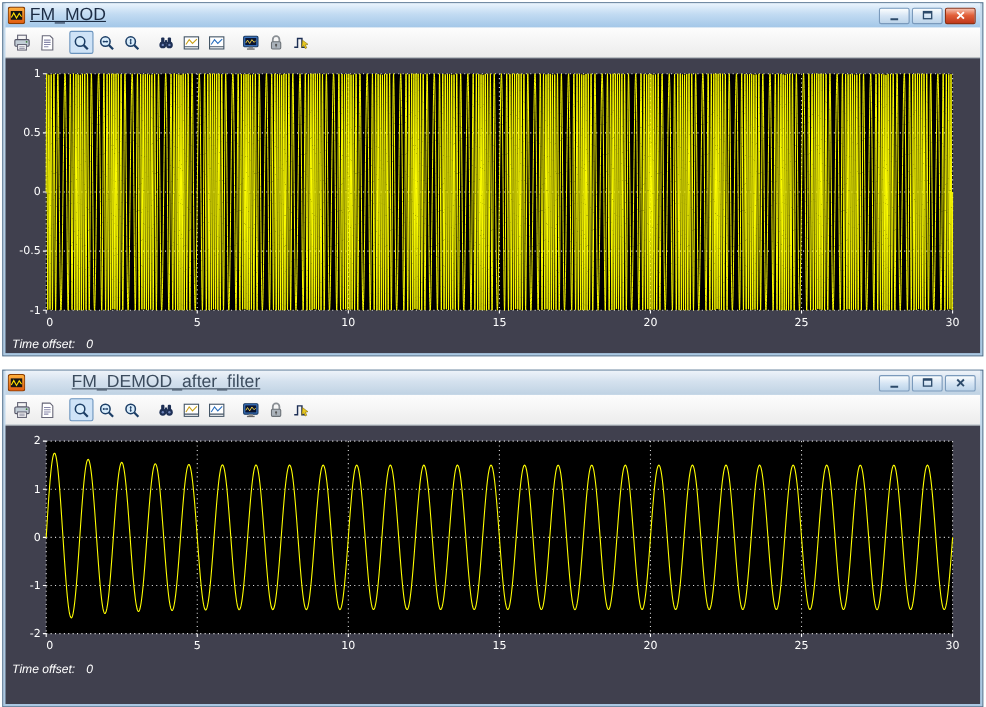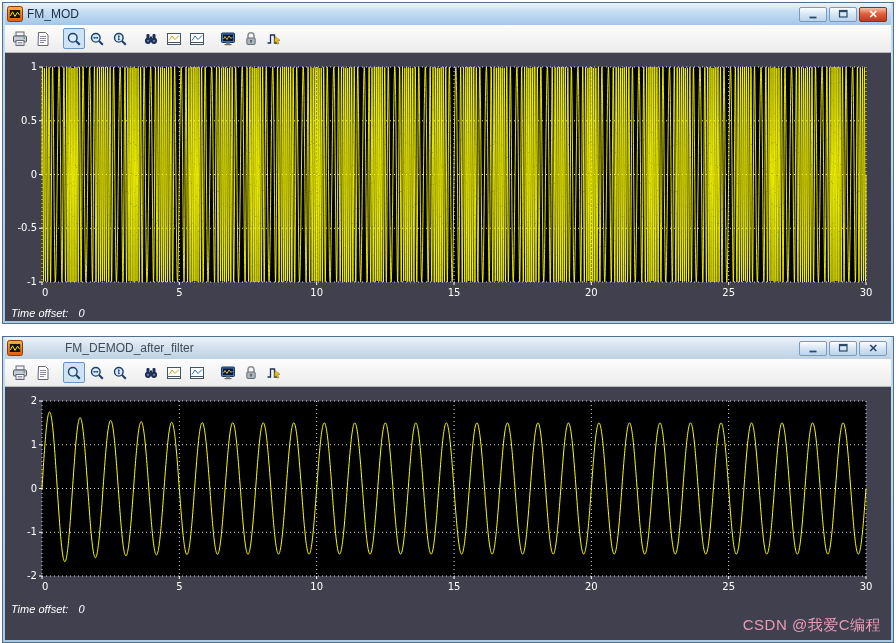--- a/index.html
+++ b/index.html
@@ -23,22 +23,22 @@
     height:22px;flex:0 0 22px;
     display:flex;align-items:center;gap:4px;padding:0 2px;
     background:linear-gradient(#eaf4fd,#c2dbf2 45%,#a3c7e8);
   }
   .window.inactive .titlebar{
     background:linear-gradient(#eef3f9,#d4e1ee 45%,#bfd2e3);
     gap:42px;
   }
   .title-icon{width:16px;height:16px;flex:0 0 16px;}
   .title-text{
-    flex:1;font-size:12px;color:#1c2c44;
-    white-space:nowrap;overflow:hidden;
+    flex:1;font-size:16px;color:#1c2c44;
+    white-space:nowrap;overflow:hidden;text-decoration:underline;
   }
   .window.inactive .title-text{color:#3c4c5e;}
   .controls{display:flex;gap:2px;align-items:center;padding-right:2px;}
   .cbtn{
     width:28px;height:15px;border:1px solid #7a9abc;border-radius:2px;
     background:linear-gradient(#fbfdfe,#d6e5f4 50%,#bcd4ea);
     display:flex;align-items:center;justify-content:center;padding:0;cursor:default;
   }
   .cbtn svg{width:14px;height:14px;display:block;}
   .cbtn.close-active{
@@ -439,15 +439,14 @@
         <line x1="33" y1="56.75" x2="36" y2="56.75" stroke="#ffffff"></line>
         <text x="31" y="59.75" fill="#ffffff" font-size="10" text-anchor="end" font-family="DejaVu Sans, sans-serif">1</text>
         <line x1="36" y1="13" x2="860" y2="13" stroke="#ffffff" stroke-dasharray="1 3" stroke-width="1" opacity="0.85"></line>
         <line x1="33" y1="13" x2="36" y2="13" stroke="#ffffff"></line>
         <text x="31" y="16" fill="#ffffff" font-size="10" text-anchor="end" font-family="DejaVu Sans, sans-serif">2</text>
         <polyline points="36.00,100.50 36.27,96.05 36.55,91.63 36.82,87.25 37.10,82.92 37.37,78.65 37.65,74.46 37.92,70.37 38.20,66.38 38.47,62.50 38.75,58.76 39.02,55.15 39.30,51.70 39.57,48.41 39.85,45.30 40.12,42.37 40.39,39.62 40.67,37.08 40.94,34.75 41.22,32.63 41.49,30.73 41.77,29.05 42.04,27.61 42.32,26.40 42.59,25.44 42.87,24.71 43.14,24.23 43.42,23.99 43.69,23.99 43.97,24.24 44.24,24.73 44.51,25.46 44.79,26.43 45.06,27.64 45.34,29.07 45.61,30.73 45.89,32.61 46.16,34.71 46.44,37.00 46.71,39.50 46.99,42.19 47.26,45.06 47.54,48.10 47.81,51.30 48.09,54.65 48.36,58.15 48.63,61.77 48.91,65.51 49.18,69.36 49.46,73.30 49.73,77.31 50.01,81.40 50.28,85.54 50.56,89.72 50.83,93.93 51.11,98.15 51.38,102.38 51.66,106.59 51.93,110.77 52.21,114.92 52.48,119.01 52.75,123.04 53.03,126.98 53.30,130.84 53.58,134.60 53.85,138.24 54.13,141.75 54.40,145.13 54.68,148.36 54.95,151.43 55.23,154.34 55.50,157.07 55.78,159.61 56.05,161.97 56.33,164.12 56.60,166.07 56.87,167.80 57.15,169.32 57.42,170.61 57.70,171.68 57.97,172.53 58.25,173.14 58.52,173.51 58.80,173.66 59.07,173.57 59.35,173.25 59.62,172.69 59.90,171.91 60.17,170.90 60.45,169.67 60.72,168.21 60.99,166.55 61.27,164.67 61.54,162.59 61.82,160.32 62.09,157.86 62.37,155.22 62.64,152.41 62.92,149.43 63.19,146.30 63.47,143.03 63.74,139.63 64.02,136.11 64.29,132.48 64.57,128.75 64.84,124.94 65.11,121.05 65.39,117.10 65.66,113.10 65.94,109.07 66.21,105.02 66.49,100.95 66.76,96.89 67.04,92.84 67.31,88.83 67.59,84.85 67.86,80.93 68.14,77.08 68.41,73.31 68.69,69.62 68.96,66.04 69.23,62.58 69.51,59.24 69.78,56.03 70.06,52.97 70.33,50.06 70.61,47.32 70.88,44.75 71.16,42.36 71.43,40.16 71.71,38.16 71.98,36.35 72.26,34.76 72.53,33.37 72.81,32.20 73.08,31.25 73.35,30.52 73.63,30.01 73.90,29.73 74.18,29.68 74.45,29.85 74.73,30.25 75.00,30.87 75.28,31.72 75.55,32.78 75.83,34.06 76.10,35.55 76.38,37.24 76.65,39.14 76.93,41.23 77.20,43.50 77.47,45.96 77.75,48.59 78.02,51.38 78.30,54.32 78.57,57.42 78.85,60.64 79.12,63.99 79.40,67.46 79.67,71.02 79.95,74.68 80.22,78.42 80.50,82.22 80.77,86.08 81.05,89.98 81.32,93.91 81.59,97.86 81.87,101.82 82.14,105.77 82.42,109.69 82.69,113.59 82.97,117.44 83.24,121.23 83.52,124.96 83.79,128.60 84.07,132.15 84.34,135.59 84.62,138.93 84.89,142.13 85.17,145.20 85.44,148.13 85.71,150.90 85.99,153.51 86.26,155.95 86.54,158.20 86.81,160.28 87.09,162.16 87.36,163.84 87.64,165.32 87.91,166.59 88.19,167.65 88.46,168.49 88.74,169.11 89.01,169.52 89.29,169.70 89.56,169.67 89.83,169.41 90.11,168.93 90.38,168.24 90.66,167.33 90.93,166.20 91.21,164.87 91.48,163.33 91.76,161.60 92.03,159.66 92.31,157.54 92.58,155.24 92.86,152.77 93.13,150.13 93.41,147.34 93.68,144.39 93.95,141.31 94.23,138.10 94.50,134.77 94.78,131.34 95.05,127.81 95.33,124.19 95.60,120.50 95.88,116.75 96.15,112.94 96.43,109.10 96.70,105.24 96.98,101.36 97.25,97.48 97.53,93.62 97.80,89.78 98.07,85.97 98.35,82.21 98.62,78.52 98.90,74.89 99.17,71.35 99.45,67.91 99.72,64.57 100.00,61.34 100.27,58.25 100.55,55.29 100.82,52.48 101.10,49.82 101.37,47.32 101.65,45.00 101.92,42.85 102.19,40.89 102.47,39.12 102.74,37.55 103.02,36.18 103.29,35.02 103.57,34.07 103.84,33.32 104.12,32.80 104.39,32.49 104.67,32.40 104.94,32.52 105.22,32.86 105.49,33.42 105.77,34.19 106.04,35.18 106.31,36.37 106.59,37.77 106.86,39.36 107.14,41.15 107.41,43.13 107.69,45.29 107.96,47.63 108.24,50.14 108.51,52.80 108.79,55.62 109.06,58.58 109.34,61.67 109.61,64.88 109.89,68.21 110.16,71.63 110.43,75.15 110.71,78.75 110.98,82.42 111.26,86.14 111.53,89.91 111.81,93.70 112.08,97.52 112.36,101.35 112.63,105.17 112.91,108.98 113.18,112.76 113.46,116.49 113.73,120.18 114.01,123.80 114.28,127.34 114.55,130.80 114.83,134.16 115.10,137.41 115.38,140.54 115.65,143.54 115.93,146.40 116.20,149.12 116.48,151.68 116.75,154.07 117.03,156.30 117.30,158.34 117.58,160.20 117.85,161.86 118.13,163.33 118.40,164.60 118.67,165.67 118.95,166.52 119.22,167.16 119.50,167.59 119.77,167.81 120.05,167.81 120.32,167.60 120.60,167.17 120.87,166.53 121.15,165.67 121.42,164.61 121.70,163.35 121.97,161.88 122.25,160.22 122.52,158.37 122.79,156.33 123.07,154.12 123.34,151.74 123.62,149.19 123.89,146.49 124.17,143.64 124.44,140.65 124.72,137.54 124.99,134.31 125.27,130.98 125.54,127.54 125.82,124.02 126.09,120.43 126.37,116.78 126.64,113.07 126.91,109.32 127.19,105.55 127.46,101.76 127.74,97.97 128.01,94.19 128.29,90.43 128.56,86.70 128.84,83.02 129.11,79.40 129.39,75.84 129.66,72.36 129.94,68.98 130.21,65.69 130.49,62.52 130.76,59.47 131.03,56.55 131.31,53.78 131.58,51.15 131.86,48.68 132.13,46.38 132.41,44.25 132.68,42.30 132.96,40.54 133.23,38.97 133.51,37.60 133.78,36.42 134.06,35.46 134.33,34.70 134.61,34.15 134.88,33.82 135.15,33.69 135.43,33.78 135.70,34.09 135.98,34.60 136.25,35.33 136.53,36.27 136.80,37.41 137.08,38.75 137.35,40.29 137.63,42.02 137.90,43.93 138.18,46.03 138.45,48.30 138.73,50.74 139.00,53.33 139.27,56.08 139.55,58.97 139.82,61.99 140.10,65.13 140.37,68.38 140.65,71.74 140.92,75.19 141.20,78.71 141.47,82.31 141.75,85.96 142.02,89.66 142.30,93.40 142.57,97.15 142.85,100.92 143.12,104.68 143.39,108.43 143.67,112.15 143.94,115.84 144.22,119.47 144.49,123.05 144.77,126.55 145.04,129.97 145.32,133.29 145.59,136.51 145.87,139.61 146.14,142.59 146.42,145.43 146.69,148.12 146.97,150.67 147.24,153.05 147.51,155.27 147.79,157.31 148.06,159.16 148.34,160.83 148.61,162.31 148.89,163.59 149.16,164.67 149.44,165.54 149.71,166.20 149.99,166.66 150.26,166.90 150.54,166.93 150.81,166.75 151.09,166.35 151.36,165.75 151.63,164.93 151.91,163.91 152.18,162.69 152.46,161.27 152.73,159.66 153.01,157.86 153.28,155.87 153.56,153.71 153.83,151.38 154.11,148.88 154.38,146.23 154.66,143.44 154.93,140.51 155.21,137.45 155.48,134.27 155.75,130.99 156.03,127.61 156.30,124.14 156.58,120.60 156.85,116.99 157.13,113.34 157.40,109.64 157.68,105.91 157.95,102.17 158.23,98.42 158.50,94.68 158.78,90.95 159.05,87.26 159.33,83.61 159.60,80.02 159.87,76.49 160.15,73.04 160.42,69.68 160.70,66.41 160.97,63.26 161.25,60.22 161.52,57.32 161.80,54.55 162.07,51.93 162.35,49.46 162.62,47.16 162.90,45.03 163.17,43.08 163.45,41.31 163.72,39.73 163.99,38.34 164.27,37.16 164.54,36.17 164.82,35.40 165.09,34.83 165.37,34.46 165.64,34.32 165.92,34.38 166.19,34.65 166.47,35.14 166.74,35.83 167.02,36.73 167.29,37.83 167.57,39.14 167.84,40.64 168.11,42.33 168.39,44.20 168.66,46.26 168.94,48.49 169.21,50.89 169.49,53.44 169.76,56.14 170.04,58.99 170.31,61.97 170.59,65.07 170.86,68.28 171.14,71.60 171.41,75.01 171.69,78.50 171.96,82.06 172.23,85.67 172.51,89.34 172.78,93.04 173.06,96.76 173.33,100.50 173.61,104.24 173.88,107.96 174.16,111.66 174.43,115.32 174.71,118.94 174.98,122.49 175.26,125.98 175.53,129.38 175.81,132.69 176.08,135.90 176.35,138.99 176.63,141.96 176.90,144.80 177.18,147.50 177.45,150.04 177.73,152.43 178.00,154.65 178.28,156.70 178.55,158.57 178.83,160.25 179.10,161.74 179.38,163.04 179.65,164.13 179.93,165.02 180.20,165.71 180.47,166.19 180.75,166.45 181.02,166.51 181.30,166.35 181.57,165.99 181.85,165.41 182.12,164.63 182.40,163.64 182.67,162.45 182.95,161.07 183.22,159.49 183.50,157.72 183.77,155.77 184.05,153.64 184.32,151.34 184.59,148.88 184.87,146.27 185.14,143.51 185.42,140.61 185.69,137.58 185.97,134.44 186.24,131.18 186.52,127.83 186.79,124.40 187.07,120.88 187.34,117.30 187.62,113.67 187.89,110.00 188.17,106.29 188.44,102.57 188.71,98.84 188.99,95.12 189.26,91.41 189.54,87.74 189.81,84.10 190.09,80.52 190.36,77.00 190.64,73.56 190.91,70.20 191.19,66.94 191.46,63.79 191.74,60.75 192.01,57.84 192.29,55.07 192.56,52.45 192.83,49.98 193.11,47.66 193.38,45.52 193.66,43.56 193.93,41.77 194.21,40.18 194.48,38.78 194.76,37.57 195.03,36.57 195.31,35.77 195.58,35.17 195.86,34.79 196.13,34.62 196.41,34.65 196.68,34.90 196.95,35.36 197.23,36.02 197.50,36.90 197.78,37.97 198.05,39.24 198.33,40.71 198.60,42.38 198.88,44.22 199.15,46.25 199.43,48.45 199.70,50.82 199.98,53.34 200.25,56.02 200.53,58.83 200.80,61.79 201.07,64.86 201.35,68.05 201.62,71.34 201.90,74.72 202.17,78.19 202.45,81.73 202.72,85.33 203.00,88.97 203.27,92.66 203.55,96.37 203.82,100.09 204.10,103.81 204.37,107.52 204.65,111.21 204.92,114.86 205.19,118.47 205.47,122.02 205.74,125.50 206.02,128.91 206.29,132.22 206.57,135.43 206.84,138.52 207.12,141.50 207.39,144.34 207.67,147.05 207.94,149.60 208.22,152.00 208.49,154.24 208.77,156.30 209.04,158.18 209.31,159.88 209.59,161.39 209.86,162.70 210.14,163.82 210.41,164.73 210.69,165.44 210.96,165.94 211.24,166.23 211.51,166.31 211.79,166.18 212.06,165.84 212.34,165.29 212.61,164.54 212.89,163.57 213.16,162.41 213.43,161.05 213.71,159.50 213.98,157.76 214.26,155.83 214.53,153.73 214.81,151.46 215.08,149.02 215.36,146.43 215.63,143.70 215.91,140.82 216.18,137.82 216.46,134.70 216.73,131.47 217.01,128.14 217.28,124.72 217.55,121.22 217.83,117.66 218.10,114.04 218.38,110.38 218.65,106.69 218.93,102.98 219.20,99.26 219.48,95.55 219.75,91.85 220.03,88.17 220.30,84.54 220.58,80.96 220.85,77.44 221.13,74.00 221.40,70.64 221.67,67.38 221.95,64.22 222.22,61.18 222.50,58.26 222.77,55.48 223.05,52.84 223.32,50.36 223.60,48.03 223.87,45.88 224.15,43.90 224.42,42.10 224.70,40.48 224.97,39.06 225.25,37.83 225.52,36.81 225.79,35.99 226.07,35.37 226.34,34.96 226.62,34.77 226.89,34.78 227.17,35.00 227.44,35.43 227.72,36.07 227.99,36.92 228.27,37.97 228.54,39.22 228.82,40.66 229.09,42.30 229.37,44.12 229.64,46.12 229.91,48.30 230.19,50.64 230.46,53.15 230.74,55.80 231.01,58.60 231.29,61.53 231.56,64.58 231.84,67.75 232.11,71.02 232.39,74.39 232.66,77.84 232.94,81.37 233.21,84.95 233.49,88.59 233.76,92.26 234.03,95.96 234.31,99.67 234.58,103.39 234.86,107.10 235.13,110.78 235.41,114.43 235.68,118.04 235.96,121.59 236.23,125.08 236.51,128.48 236.78,131.80 237.06,135.02 237.33,138.12 237.61,141.11 237.88,143.96 238.15,146.68 238.43,149.25 238.70,151.66 238.98,153.91 239.25,155.99 239.53,157.89 239.80,159.61 240.08,161.14 240.35,162.47 240.63,163.61 240.90,164.54 241.18,165.27 241.45,165.79 241.73,166.11 242.00,166.21 242.27,166.11 242.55,165.79 242.82,165.27 243.10,164.54 243.37,163.60 243.65,162.46 243.92,161.13 244.20,159.60 244.47,157.88 244.75,155.98 245.02,153.90 245.30,151.65 245.57,149.24 245.85,146.67 246.12,143.95 246.39,141.10 246.67,138.11 246.94,135.01 247.22,131.79 247.49,128.47 247.77,125.07 248.04,121.59 248.32,118.04 248.59,114.43 248.87,110.78 249.14,107.09 249.42,103.39 249.69,99.67 249.97,95.96 250.24,92.27 250.51,88.60 250.79,84.96 251.06,81.38 251.34,77.86 251.61,74.41 251.89,71.04 252.16,67.77 252.44,64.61 252.71,61.55 252.99,58.63 253.26,55.83 253.54,53.18 253.81,50.68 254.09,48.34 254.36,46.17 254.63,44.17 254.91,42.35 255.18,40.72 255.46,39.27 255.73,38.03 256.01,36.98 256.28,36.14 256.56,35.50 256.83,35.07 257.11,34.85 257.38,34.83 257.66,35.03 257.93,35.44 258.21,36.06 258.48,36.88 258.75,37.90 259.03,39.13 259.30,40.55 259.58,42.16 259.85,43.96 260.13,45.94 260.40,48.10 260.68,50.42 260.95,52.90 261.23,55.54 261.50,58.32 261.78,61.23 262.05,64.27 262.33,67.42 262.60,70.68 262.87,74.04 263.15,77.48 263.42,80.99 263.70,84.57 263.97,88.19 264.25,91.86 264.52,95.55 264.80,99.26 265.07,102.98 265.35,106.68 265.62,110.37 265.90,114.02 266.17,117.63 266.45,121.19 266.72,124.68 266.99,128.09 267.27,131.41 267.54,134.64 267.82,137.75 268.09,140.75 268.37,143.62 268.64,146.35 268.92,148.93 269.19,151.36 269.47,153.63 269.74,155.72 270.02,157.64 270.29,159.38 270.57,160.93 270.84,162.29 271.11,163.44 271.39,164.40 271.66,165.15 271.94,165.70 272.21,166.04 272.49,166.17 272.76,166.08 273.04,165.79 273.31,165.29 273.59,164.58 273.86,163.67 274.14,162.56 274.41,161.25 274.69,159.74 274.96,158.04 275.23,156.16 275.51,154.10 275.78,151.87 276.06,149.48 276.33,146.93 276.61,144.23 276.88,141.39 277.16,138.42 277.43,135.33 277.71,132.13 277.98,128.83 278.26,125.44 278.53,121.96 278.81,118.42 279.08,114.82 279.35,111.18 279.63,107.50 279.90,103.80 280.18,100.09 280.45,96.38 280.73,92.68 281.00,89.01 281.28,85.37 281.55,81.79 281.83,78.26 282.10,74.80 282.38,71.43 282.65,68.15 282.93,64.97 283.20,61.91 283.47,58.97 283.75,56.16 284.02,53.49 284.30,50.98 284.57,48.62 284.85,46.43 285.12,44.41 285.40,42.57 285.67,40.92 285.95,39.46 286.22,38.19 286.50,37.12 286.77,36.25 287.05,35.59 287.32,35.14 287.59,34.89 287.87,34.86 288.14,35.03 288.42,35.42 288.69,36.01 288.97,36.81 289.24,37.81 289.52,39.01 289.79,40.41 290.07,42.00 290.34,43.78 290.62,45.74 290.89,47.88 291.17,50.18 291.44,52.64 291.71,55.26 291.99,58.02 292.26,60.92 292.54,63.94 292.81,67.08 293.09,70.33 293.36,73.67 293.64,77.10 293.91,80.61 294.19,84.17 294.46,87.79 294.74,91.45 295.01,95.14 295.29,98.85 295.56,102.56 295.83,106.27 296.11,109.95 296.38,113.61 296.66,117.23 296.93,120.79 297.21,124.28 297.48,127.70 297.76,131.04 298.03,134.27 298.31,137.40 298.58,140.41 298.86,143.29 299.13,146.04 299.41,148.64 299.68,151.08 299.95,153.37 300.23,155.48 300.50,157.42 300.78,159.18 301.05,160.75 301.33,162.12 301.60,163.30 301.88,164.28 302.15,165.06 302.43,165.63 302.70,165.99 302.98,166.14 303.25,166.08 303.53,165.81 303.80,165.34 304.07,164.65 304.35,163.76 304.62,162.67 304.90,161.38 305.17,159.90 305.45,158.22 305.72,156.36 306.00,154.32 306.27,152.11 306.55,149.74 306.82,147.21 307.10,144.53 307.37,141.70 307.65,138.75 307.92,135.67 308.19,132.48 308.47,129.19 308.74,125.81 309.02,122.35 309.29,118.81 309.57,115.22 309.84,111.58 310.12,107.91 310.39,104.21 310.67,100.50 310.94,96.79 311.22,93.09 311.49,89.42 311.77,85.78 312.04,82.19 312.31,78.65 312.59,75.19 312.86,71.81 313.14,68.52 313.41,65.33 313.69,62.25 313.96,59.30 314.24,56.48 314.51,53.79 314.79,51.26 315.06,48.89 315.34,46.68 315.61,44.64 315.89,42.78 316.16,41.11 316.43,39.62 316.71,38.33 316.98,37.24 317.26,36.35 317.53,35.67 317.81,35.19 318.08,34.92 318.36,34.87 318.63,35.02 318.91,35.38 319.18,35.95 319.46,36.72 319.73,37.70 320.01,38.88 320.28,40.26 320.55,41.83 320.83,43.59 321.10,45.53 321.38,47.64 321.65,49.93 321.93,52.37 322.20,54.97 322.48,57.72 322.75,60.60 323.03,63.61 323.30,66.73 323.58,69.97 323.85,73.30 324.13,76.72 324.40,80.22 324.67,83.78 324.95,87.39 325.22,91.05 325.50,94.73 325.77,98.44 326.05,102.15 326.32,105.86 326.60,109.54 326.87,113.20 327.15,116.82 327.42,120.39 327.70,123.89 327.97,127.32 328.25,130.66 328.52,133.91 328.79,137.05 329.07,140.07 329.34,142.97 329.62,145.73 329.89,148.35 330.17,150.81 330.44,153.11 330.72,155.24 330.99,157.20 331.27,158.98 331.54,160.57 331.82,161.97 332.09,163.17 332.37,164.17 332.64,164.97 332.91,165.56 333.19,165.95 333.46,166.12 333.74,166.09 334.01,165.84 334.29,165.39 334.56,164.73 334.84,163.86 335.11,162.79 335.39,161.53 335.66,160.06 335.94,158.41 336.21,156.57 336.49,154.55 336.76,152.36 337.03,150.00 337.31,147.49 337.58,144.82 337.86,142.02 338.13,139.08 338.41,136.02 338.68,132.84 338.96,129.56 339.23,126.19 339.51,122.73 339.78,119.21 340.06,115.62 340.33,111.99 340.61,108.32 340.88,104.62 341.15,100.91 341.43,97.20 341.70,93.50 341.98,89.83 342.25,86.18 342.53,82.59 342.80,79.05 343.08,75.57 343.35,72.18 343.63,68.88 343.90,65.68 344.18,62.59 344.45,59.62 344.73,56.79 345.00,54.09 345.27,51.54 345.55,49.15 345.82,46.92 346.10,44.87 346.37,42.99 346.65,41.29 346.92,39.79 347.20,38.47 347.47,37.36 347.75,36.45 348.02,35.74 348.30,35.24 348.57,34.95 348.85,34.87 349.12,35.00 349.39,35.34 349.67,35.88 349.94,36.63 350.22,37.59 350.49,38.75 350.77,40.10 351.04,41.65 351.32,43.39 351.59,45.31 351.87,47.40 352.14,49.67 352.42,52.10 352.69,54.68 352.97,57.41 353.24,60.27 353.51,63.27 353.79,66.38 354.06,69.61 354.34,72.93 354.61,76.34 354.89,79.83 355.16,83.38 355.44,86.99 355.71,90.64 355.99,94.32 356.26,98.03 356.54,101.74 356.81,105.44 357.09,109.13 357.36,112.80 357.63,116.42 357.91,119.99 358.18,123.51 358.46,126.94 358.73,130.30 359.01,133.55 359.28,136.70 359.56,139.74 359.83,142.65 360.11,145.43 360.38,148.06 360.66,150.54 360.93,152.86 361.21,155.01 361.48,156.99 361.75,158.79 362.03,160.40 362.30,161.82 362.58,163.04 362.85,164.07 363.13,164.89 363.40,165.50 363.68,165.91 363.95,166.11 364.23,166.10 364.50,165.88 364.78,165.45 365.05,164.81 365.33,163.96 365.60,162.92 365.87,161.67 366.15,160.23 366.42,158.60 366.70,156.78 366.97,154.78 367.25,152.61 367.52,150.27 367.80,147.77 368.07,145.12 368.35,142.33 368.62,139.41 368.90,136.36 369.17,133.20 369.45,129.93 369.72,126.56 369.99,123.12 370.27,119.60 370.54,116.02 370.82,112.39 371.09,108.73 371.37,105.03 371.64,101.32 371.92,97.61 372.19,93.91 372.47,90.23 372.74,86.59 373.02,82.98 373.29,79.44 373.57,75.96 373.84,72.56 374.11,69.25 374.39,66.03 374.66,62.93 374.94,59.95 375.21,57.10 375.49,54.39 375.76,51.82 376.04,49.41 376.31,47.16 376.59,45.09 376.86,43.19 377.14,41.47 377.41,39.95 377.69,38.61 377.96,37.48 378.23,36.54 378.51,35.81 378.78,35.29 379.06,34.98 379.33,34.87 379.61,34.98 379.88,35.29 380.16,35.81 380.43,36.54 380.71,37.48 380.98,38.61 381.26,39.95 381.53,41.47 381.81,43.19 382.08,45.09 382.35,47.16 382.63,49.41 382.90,51.82 383.18,54.39 383.45,57.10 383.73,59.95 384.00,62.93 384.28,66.03 384.55,69.25 384.83,72.56 385.10,75.96 385.38,79.44 385.65,82.98 385.93,86.59 386.20,90.23 386.47,93.91 386.75,97.61 387.02,101.32 387.30,105.03 387.57,108.73 387.85,112.39 388.12,116.02 388.40,119.60 388.67,123.12 388.95,126.56 389.22,129.93 389.50,133.19 389.77,136.36 390.05,139.41 390.32,142.33 390.59,145.12 390.87,147.77 391.14,150.27 391.42,152.61 391.69,154.78 391.97,156.78 392.24,158.60 392.52,160.23 392.79,161.67 393.07,162.92 393.34,163.96 393.62,164.81 393.89,165.44 394.17,165.87 394.44,166.09 394.71,166.11 394.99,165.91 395.26,165.50 395.54,164.89 395.81,164.07 396.09,163.04 396.36,161.82 396.64,160.40 396.91,158.79 397.19,156.99 397.46,155.01 397.74,152.86 398.01,150.54 398.29,148.06 398.56,145.42 398.83,142.65 399.11,139.74 399.38,136.70 399.66,133.55 399.93,130.29 400.21,126.94 400.48,123.50 400.76,119.99 401.03,116.42 401.31,112.80 401.58,109.13 401.86,105.44 402.13,101.74 402.41,98.03 402.68,94.32 402.95,90.64 403.23,86.99 403.50,83.38 403.78,79.83 404.05,76.34 404.33,72.93 404.60,69.61 404.88,66.39 405.15,63.27 405.43,60.28 405.70,57.41 405.98,54.68 406.25,52.10 406.53,49.67 406.80,47.41 407.07,45.31 407.35,43.39 407.62,41.66 407.90,40.11 408.17,38.75 408.45,37.60 408.72,36.64 409.00,35.89 409.27,35.34 409.55,35.00 409.82,34.87 410.10,34.96 410.37,35.25 410.65,35.75 410.92,36.45 411.19,37.37 411.47,38.48 411.74,39.79 412.02,41.30 412.29,42.99 412.57,44.87 412.84,46.93 413.12,49.15 413.39,51.55 413.67,54.10 413.94,56.79 414.22,59.63 414.49,62.60 414.77,65.68 415.04,68.88 415.31,72.19 415.59,75.58 415.86,79.05 416.14,82.59 416.41,86.18 416.69,89.83 416.96,93.50 417.24,97.20 417.51,100.91 417.79,104.62 418.06,108.32 418.34,111.99 418.61,115.62 418.89,119.20 419.16,122.73 419.43,126.18 419.71,129.56 419.98,132.84 420.26,136.01 420.53,139.07 420.81,142.01 421.08,144.82 421.36,147.48 421.63,150.00 421.91,152.35 422.18,154.55 422.46,156.56 422.73,158.40 423.01,160.05 423.28,161.52 423.55,162.79 423.83,163.85 424.10,164.72 424.38,165.38 424.65,165.83 424.93,166.08 425.20,166.11 425.48,165.94 425.75,165.56 426.03,164.96 426.30,164.17 426.58,163.16 426.85,161.96 427.13,160.56 427.40,158.97 427.67,157.20 427.95,155.24 428.22,153.10 428.50,150.80 428.77,148.34 429.05,145.72 429.32,142.96 429.60,140.07 429.87,137.05 430.15,133.91 430.42,130.66 430.70,127.32 430.97,123.89 431.25,120.39 431.52,116.82 431.79,113.20 432.07,109.54 432.34,105.85 432.62,102.15 432.89,98.44 433.17,94.73 433.44,91.05 433.72,87.39 433.99,83.78 434.27,80.22 434.54,76.73 434.82,73.31 435.09,69.97 435.37,66.74 435.64,63.61 435.91,60.60 436.19,57.72 436.46,54.98 436.74,52.38 437.01,49.93 437.29,47.65 437.56,45.54 437.84,43.60 438.11,41.84 438.39,40.27 438.66,38.89 438.94,37.72 439.21,36.74 439.49,35.96 439.76,35.39 440.03,35.03 440.31,34.88 440.58,34.94 440.86,35.21 441.13,35.68 441.41,36.37 441.68,37.25 441.96,38.35 442.23,39.64 442.51,41.12 442.78,42.79 443.06,44.65 443.33,46.69 443.61,48.90 443.88,51.27 444.15,53.81 444.43,56.49 444.70,59.31 444.98,62.26 445.25,65.34 445.53,68.52 445.80,71.81 446.08,75.20 446.35,78.66 446.63,82.19 446.90,85.78 447.18,89.42 447.45,93.09 447.73,96.79 448.00,100.50 448.27,104.21 448.55,107.91 448.82,111.58 449.10,115.22 449.37,118.81 449.65,122.34 449.92,125.80 450.20,129.19 450.47,132.48 450.75,135.66 451.02,138.74 451.30,141.69 451.57,144.51 451.85,147.19 452.12,149.73 452.39,152.10 452.67,154.31 452.94,156.35 453.22,158.21 453.49,159.88 453.77,161.36 454.04,162.65 454.32,163.74 454.59,164.63 454.87,165.32 455.14,165.79 455.42,166.06 455.69,166.12 455.97,165.97 456.24,165.61 456.51,165.04 456.79,164.26 457.06,163.28 457.34,162.10 457.61,160.73 457.89,159.16 458.16,157.40 458.44,155.46 458.71,153.35 458.99,151.07 459.26,148.62 459.54,146.02 459.81,143.28 460.09,140.40 460.36,137.39 460.63,134.26 460.91,131.03 461.18,127.69 461.46,124.27 461.73,120.78 462.01,117.22 462.28,113.61 462.56,109.95 462.83,106.27 463.11,102.56 463.38,98.85 463.66,95.15 463.93,91.46 464.21,87.80 464.48,84.18 464.75,80.61 465.03,77.11 465.30,73.68 465.58,70.34 465.85,67.09 466.13,63.95 466.40,60.93 466.68,58.04 466.95,55.28 467.23,52.66 467.50,50.20 467.78,47.90 468.05,45.76 468.33,43.80 468.60,42.03 468.87,40.44 469.15,39.04 469.42,37.84 469.70,36.84 469.97,36.04 470.25,35.45 470.52,35.06 470.80,34.89 471.07,34.92 471.35,35.17 471.62,35.62 471.90,36.28 472.17,37.15 472.45,38.22 472.72,39.48 472.99,40.95 473.27,42.60 473.54,44.44 473.82,46.46 474.09,48.65 474.37,51.00 474.64,53.52 474.92,56.18 475.19,58.99 475.47,61.93 475.74,64.99 476.02,68.16 476.29,71.44 476.57,74.82 476.84,78.27 477.11,81.80 477.39,85.38 477.66,89.01 477.94,92.68 478.21,96.38 478.49,100.09 478.76,103.80 479.04,107.50 479.31,111.17 479.59,114.82 479.86,118.41 480.14,121.95 480.41,125.42 480.69,128.81 480.96,132.12 481.23,135.31 481.51,138.40 481.78,141.37 482.06,144.21 482.33,146.90 482.61,149.45 482.88,151.84 483.16,154.07 483.43,156.13 483.71,158.01 483.98,159.70 484.26,161.21 484.53,162.52 484.81,163.63 485.08,164.54 485.35,165.25 485.63,165.75 485.90,166.04 486.18,166.12 486.45,166.00 486.73,165.66 487.00,165.11 487.28,164.36 487.55,163.40 487.83,162.25 488.10,160.89 488.38,159.34 488.65,157.61 488.93,155.69 489.20,153.59 489.47,151.33 489.75,148.90 490.02,146.32 490.30,143.59 490.57,140.72 490.85,137.73 491.12,134.61 491.40,131.39 491.67,128.07 491.95,124.66 492.22,121.17 492.50,117.62 492.77,114.01 493.05,110.36 493.32,106.68 493.59,102.97 493.87,99.26 494.14,95.56 494.42,91.87 494.69,88.20 494.97,84.58 495.24,81.01 495.52,77.50 495.79,74.06 496.07,70.71 496.34,67.45 496.62,64.30 496.89,61.26 497.17,58.35 497.44,55.58 497.71,52.94 497.99,50.46 498.26,48.14 498.54,45.99 498.81,44.01 499.09,42.22 499.36,40.60 499.64,39.18 499.91,37.96 500.19,36.94 500.46,36.12 500.74,35.50 501.01,35.09 501.29,34.90 501.56,34.91 501.83,35.13 502.11,35.56 502.38,36.20 502.66,37.04 502.93,38.09 503.21,39.33 503.48,40.77 503.76,42.41 504.03,44.22 504.31,46.22 504.58,48.39 504.86,50.73 505.13,53.23 505.41,55.88 505.68,58.67 505.95,61.59 506.23,64.64 506.50,67.81 506.78,71.07 507.05,74.44 507.33,77.88 507.60,81.40 507.88,84.98 508.15,88.61 508.43,92.27 508.70,95.97 508.98,99.68 509.25,103.39 509.53,107.09 509.80,110.77 510.07,114.41 510.35,118.02 510.62,121.56 510.90,125.04 511.17,128.44 511.45,131.75 511.72,134.96 512.00,138.07 512.27,141.05 512.55,143.90 512.82,146.61 513.10,149.18 513.37,151.59 513.65,153.83 513.92,155.91 514.19,157.81 514.47,159.52 514.74,161.05 515.02,162.38 515.29,163.52 515.57,164.45 515.84,165.18 516.12,165.71 516.39,166.02 516.67,166.13 516.94,166.02 517.22,165.71 517.49,165.18 517.77,164.45 518.04,163.52 518.31,162.38 518.59,161.05 518.86,159.52 519.14,157.81 519.41,155.91 519.69,153.83 519.96,151.59 520.24,149.18 520.51,146.61 520.79,143.90 521.06,141.05 521.34,138.07 521.61,134.96 521.89,131.75 522.16,128.44 522.43,125.04 522.71,121.56 522.98,118.02 523.26,114.41 523.53,110.77 523.81,107.09 524.08,103.39 524.36,99.68 524.63,95.97 524.91,92.27 525.18,88.61 525.46,84.98 525.73,81.40 526.01,77.88 526.28,74.44 526.55,71.07 526.83,67.81 527.10,64.64 527.38,61.59 527.65,58.67 527.93,55.88 528.20,53.23 528.48,50.73 528.75,48.39 529.03,46.22 529.30,44.22 529.58,42.41 529.85,40.77 530.13,39.33 530.40,38.09 530.67,37.04 530.95,36.20 531.22,35.56 531.50,35.13 531.77,34.91 532.05,34.90 532.32,35.09 532.60,35.50 532.87,36.12 533.15,36.94 533.42,37.96 533.70,39.18 533.97,40.60 534.25,42.22 534.52,44.01 534.79,45.99 535.07,48.14 535.34,50.46 535.62,52.94 535.89,55.58 536.17,58.35 536.44,61.26 536.72,64.30 536.99,67.45 537.27,70.71 537.54,74.06 537.82,77.50 538.09,81.01 538.37,84.58 538.64,88.20 538.91,91.87 539.19,95.56 539.46,99.26 539.74,102.97 540.01,106.68 540.29,110.36 540.56,114.01 540.84,117.62 541.11,121.17 541.39,124.66 541.66,128.07 541.94,131.39 542.21,134.61 542.49,137.73 542.76,140.72 543.03,143.59 543.31,146.32 543.58,148.90 543.86,151.33 544.13,153.59 544.41,155.69 544.68,157.61 544.96,159.34 545.23,160.89 545.51,162.25 545.78,163.40 546.06,164.36 546.33,165.11 546.61,165.66 546.88,166.00 547.15,166.12 547.43,166.04 547.70,165.75 547.98,165.25 548.25,164.54 548.53,163.63 548.80,162.52 549.08,161.21 549.35,159.70 549.63,158.01 549.90,156.13 550.18,154.07 550.45,151.84 550.73,149.45 551.00,146.90 551.27,144.21 551.55,141.37 551.82,138.40 552.10,135.31 552.37,132.12 552.65,128.81 552.92,125.42 553.20,121.95 553.47,118.41 553.75,114.82 554.02,111.17 554.30,107.50 554.57,103.80 554.85,100.09 555.12,96.38 555.39,92.68 555.67,89.01 555.94,85.38 556.22,81.80 556.49,78.27 556.77,74.82 557.04,71.44 557.32,68.16 557.59,64.99 557.87,61.93 558.14,58.99 558.42,56.18 558.69,53.52 558.97,51.00 559.24,48.65 559.51,46.46 559.79,44.44 560.06,42.60 560.34,40.95 560.61,39.48 560.89,38.22 561.16,37.15 561.44,36.28 561.71,35.62 561.99,35.17 562.26,34.92 562.54,34.89 562.81,35.06 563.09,35.45 563.36,36.04 563.63,36.84 563.91,37.84 564.18,39.04 564.46,40.44 564.73,42.03 565.01,43.80 565.28,45.76 565.56,47.90 565.83,50.20 566.11,52.66 566.38,55.28 566.66,58.04 566.93,60.93 567.21,63.96 567.48,67.09 567.75,70.34 568.03,73.68 568.30,77.11 568.58,80.61 568.85,84.18 569.13,87.80 569.40,91.46 569.68,95.15 569.95,98.85 570.23,102.56 570.50,106.27 570.78,109.95 571.05,113.61 571.33,117.22 571.60,120.78 571.87,124.27 572.15,127.69 572.42,131.03 572.70,134.26 572.97,137.39 573.25,140.40 573.52,143.28 573.80,146.02 574.07,148.62 574.35,151.06 574.62,153.35 574.90,155.46 575.17,157.40 575.45,159.16 575.72,160.73 575.99,162.10 576.27,163.28 576.54,164.26 576.82,165.04 577.09,165.61 577.37,165.97 577.64,166.12 577.92,166.06 578.19,165.79 578.47,165.32 578.74,164.63 579.02,163.74 579.29,162.65 579.57,161.36 579.84,159.88 580.11,158.21 580.39,156.35 580.66,154.31 580.94,152.10 581.21,149.73 581.49,147.19 581.76,144.51 582.04,141.69 582.31,138.74 582.59,135.66 582.86,132.48 583.14,129.19 583.41,125.80 583.69,122.34 583.96,118.81 584.23,115.22 584.51,111.58 584.78,107.91 585.06,104.21 585.33,100.50 585.61,96.79 585.88,93.09 586.16,89.42 586.43,85.78 586.71,82.19 586.98,78.66 587.26,75.20 587.53,71.81 587.81,68.52 588.08,65.34 588.35,62.26 588.63,59.31 588.90,56.49 589.18,53.81 589.45,51.27 589.73,48.90 590.00,46.69 590.28,44.65 590.55,42.79 590.83,41.12 591.10,39.64 591.38,38.35 591.65,37.26 591.93,36.37 592.20,35.68 592.47,35.21 592.75,34.94 593.02,34.88 593.30,35.03 593.57,35.39 593.85,35.96 594.12,36.74 594.40,37.72 594.67,38.90 594.95,40.27 595.22,41.84 595.50,43.60 595.77,45.54 596.05,47.65 596.32,49.94 596.59,52.38 596.87,54.98 597.14,57.72 597.42,60.60 597.69,63.61 597.97,66.74 598.24,69.97 598.52,73.31 598.79,76.73 599.07,80.22 599.34,83.78 599.62,87.39 599.89,91.05 600.17,94.73 600.44,98.44 600.71,102.15 600.99,105.85 601.26,109.54 601.54,113.20 601.81,116.82 602.09,120.39 602.36,123.89 602.64,127.32 602.91,130.66 603.19,133.91 603.46,137.04 603.74,140.07 604.01,142.96 604.29,145.72 604.56,148.34 604.83,150.80 605.11,153.10 605.38,155.24 605.66,157.19 605.93,158.97 606.21,160.56 606.48,161.96 606.76,163.16 607.03,164.16 607.31,164.96 607.58,165.55 607.86,165.94 608.13,166.11 608.41,166.08 608.68,165.83 608.95,165.38 609.23,164.72 609.50,163.85 609.78,162.78 610.05,161.52 610.33,160.05 610.60,158.40 610.88,156.56 611.15,154.54 611.43,152.35 611.70,150.00 611.98,147.48 612.25,144.82 612.53,142.01 612.80,139.07 613.07,136.01 613.35,132.84 613.62,129.56 613.90,126.18 614.17,122.73 614.45,119.20 614.72,115.62 615.00,111.99 615.27,108.32 615.55,104.62 615.82,100.91 616.10,97.20 616.37,93.50 616.65,89.83 616.92,86.18 617.19,82.59 617.47,79.05 617.74,75.58 618.02,72.19 618.29,68.88 618.57,65.69 618.84,62.60 619.12,59.63 619.39,56.79 619.67,54.10 619.94,51.55 620.22,49.16 620.49,46.93 620.77,44.87 621.04,42.99 621.31,41.30 621.59,39.79 621.86,38.48 622.14,37.37 622.41,36.46 622.69,35.75 622.96,35.25 623.24,34.96 623.51,34.88 623.79,35.00 624.06,35.34 624.34,35.89 624.61,36.64 624.89,37.60 625.16,38.75 625.43,40.11 625.71,41.66 625.98,43.39 626.26,45.31 626.53,47.41 626.81,49.67 627.08,52.10 627.36,54.68 627.63,57.41 627.91,60.28 628.18,63.27 628.46,66.39 628.73,69.61 629.01,72.93 629.28,76.34 629.55,79.83 629.83,83.38 630.10,86.99 630.38,90.64 630.65,94.32 630.93,98.03 631.20,101.74 631.48,105.44 631.75,109.13 632.03,112.80 632.30,116.42 632.58,119.99 632.85,123.50 633.13,126.94 633.40,130.29 633.67,133.55 633.95,136.70 634.22,139.74 634.50,142.65 634.77,145.42 635.05,148.06 635.32,150.54 635.60,152.86 635.87,155.01 636.15,156.99 636.42,158.78 636.70,160.40 636.97,161.82 637.25,163.04 637.52,164.06 637.79,164.88 638.07,165.50 638.34,165.91 638.62,166.10 638.89,166.09 639.17,165.87 639.44,165.44 639.72,164.80 639.99,163.96 640.27,162.91 640.54,161.67 640.82,160.23 641.09,158.59 641.37,156.78 641.64,154.78 641.91,152.61 642.19,150.27 642.46,147.77 642.74,145.12 643.01,142.33 643.29,139.41 643.56,136.36 643.84,133.19 644.11,129.93 644.39,126.56 644.66,123.12 644.94,119.60 645.21,116.02 645.49,112.39 645.76,108.72 646.03,105.03 646.31,101.32 646.58,97.61 646.86,93.91 647.13,90.23 647.41,86.59 647.68,82.98 647.96,79.44 648.23,75.96 648.51,72.56 648.78,69.25 649.06,66.04 649.33,62.93 649.61,59.95 649.88,57.10 650.15,54.39 650.43,51.82 650.70,49.41 650.98,47.17 651.25,45.09 651.53,43.19 651.80,41.48 652.08,39.95 652.35,38.62 652.63,37.48 652.90,36.55 653.18,35.82 653.45,35.29 653.73,34.98 654.00,34.87 654.27,34.98 654.55,35.29 654.82,35.82 655.10,36.55 655.37,37.48 655.65,38.62 655.92,39.95 656.20,41.48 656.47,43.19 656.75,45.09 657.02,47.17 657.30,49.41 657.57,51.82 657.85,54.39 658.12,57.10 658.39,59.95 658.67,62.93 658.94,66.04 659.22,69.25 659.49,72.56 659.77,75.96 660.04,79.44 660.32,82.98 660.59,86.59 660.87,90.23 661.14,93.91 661.42,97.61 661.69,101.32 661.97,105.03 662.24,108.72 662.51,112.39 662.79,116.02 663.06,119.60 663.34,123.12 663.61,126.56 663.89,129.93 664.16,133.19 664.44,136.36 664.71,139.41 664.99,142.33 665.26,145.12 665.54,147.77 665.81,150.27 666.09,152.61 666.36,154.78 666.63,156.78 666.91,158.59 667.18,160.23 667.46,161.67 667.73,162.91 668.01,163.96 668.28,164.80 668.56,165.44 668.83,165.87 669.11,166.09 669.38,166.10 669.66,165.91 669.93,165.50 670.21,164.88 670.48,164.06 670.75,163.04 671.03,161.82 671.30,160.40 671.58,158.78 671.85,156.99 672.13,155.01 672.40,152.86 672.68,150.54 672.95,148.06 673.23,145.42 673.50,142.65 673.78,139.74 674.05,136.70 674.33,133.55 674.60,130.29 674.87,126.94 675.15,123.50 675.42,119.99 675.70,116.42 675.97,112.80 676.25,109.13 676.52,105.44 676.80,101.74 677.07,98.03 677.35,94.32 677.62,90.64 677.90,86.99 678.17,83.38 678.45,79.83 678.72,76.34 678.99,72.93 679.27,69.61 679.54,66.39 679.82,63.27 680.09,60.28 680.37,57.41 680.64,54.68 680.92,52.10 681.19,49.67 681.47,47.41 681.74,45.31 682.02,43.39 682.29,41.66 682.57,40.11 682.84,38.75 683.11,37.60 683.39,36.64 683.66,35.89 683.94,35.34 684.21,35.00 684.49,34.88 684.76,34.96 685.04,35.25 685.31,35.75 685.59,36.46 685.86,37.37 686.14,38.48 686.41,39.79 686.69,41.30 686.96,42.99 687.23,44.87 687.51,46.93 687.78,49.16 688.06,51.55 688.33,54.10 688.61,56.79 688.88,59.63 689.16,62.60 689.43,65.69 689.71,68.88 689.98,72.19 690.26,75.58 690.53,79.05 690.81,82.59 691.08,86.18 691.35,89.83 691.63,93.50 691.90,97.20 692.18,100.91 692.45,104.62 692.73,108.32 693.00,111.99 693.28,115.62 693.55,119.20 693.83,122.73 694.10,126.18 694.38,129.56 694.65,132.84 694.93,136.01 695.20,139.07 695.47,142.01 695.75,144.82 696.02,147.48 696.30,150.00 696.57,152.35 696.85,154.54 697.12,156.56 697.40,158.40 697.67,160.05 697.95,161.52 698.22,162.78 698.50,163.85 698.77,164.72 699.05,165.38 699.32,165.83 699.59,166.08 699.87,166.11 700.14,165.94 700.42,165.55 700.69,164.96 700.97,164.16 701.24,163.16 701.52,161.96 701.79,160.56 702.07,158.97 702.34,157.19 702.62,155.24 702.89,153.10 703.17,150.80 703.44,148.34 703.71,145.72 703.99,142.96 704.26,140.07 704.54,137.04 704.81,133.91 705.09,130.66 705.36,127.32 705.64,123.89 705.91,120.39 706.19,116.82 706.46,113.20 706.74,109.54 707.01,105.85 707.29,102.15 707.56,98.44 707.83,94.73 708.11,91.05 708.38,87.39 708.66,83.78 708.93,80.22 709.21,76.73 709.48,73.31 709.76,69.97 710.03,66.74 710.31,63.61 710.58,60.60 710.86,57.72 711.13,54.98 711.41,52.38 711.68,49.94 711.95,47.65 712.23,45.54 712.50,43.60 712.78,41.84 713.05,40.27 713.33,38.90 713.60,37.72 713.88,36.74 714.15,35.96 714.43,35.39 714.70,35.03 714.98,34.88 715.25,34.94 715.53,35.21 715.80,35.68 716.07,36.37 716.35,37.26 716.62,38.35 716.90,39.64 717.17,41.12 717.45,42.79 717.72,44.65 718.00,46.69 718.27,48.90 718.55,51.27 718.82,53.81 719.10,56.49 719.37,59.31 719.65,62.26 719.92,65.34 720.19,68.52 720.47,71.81 720.74,75.20 721.02,78.66 721.29,82.19 721.57,85.78 721.84,89.42 722.12,93.09 722.39,96.79 722.67,100.50 722.94,104.21 723.22,107.91 723.49,111.58 723.77,115.22 724.04,118.81 724.31,122.34 724.59,125.80 724.86,129.19 725.14,132.48 725.41,135.66 725.69,138.74 725.96,141.69 726.24,144.51 726.51,147.19 726.79,149.73 727.06,152.10 727.34,154.31 727.61,156.35 727.89,158.21 728.16,159.88 728.43,161.36 728.71,162.65 728.98,163.74 729.26,164.63 729.53,165.32 729.81,165.79 730.08,166.06 730.36,166.12 730.63,165.97 730.91,165.61 731.18,165.04 731.46,164.26 731.73,163.28 732.01,162.10 732.28,160.73 732.55,159.16 732.83,157.40 733.10,155.46 733.38,153.35 733.65,151.06 733.93,148.62 734.20,146.02 734.48,143.28 734.75,140.40 735.03,137.39 735.30,134.26 735.58,131.03 735.85,127.69 736.13,124.27 736.40,120.78 736.67,117.22 736.95,113.61 737.22,109.95 737.50,106.27 737.77,102.56 738.05,98.85 738.32,95.15 738.60,91.46 738.87,87.80 739.15,84.18 739.42,80.61 739.70,77.11 739.97,73.68 740.25,70.34 740.52,67.09 740.79,63.96 741.07,60.93 741.34,58.04 741.62,55.28 741.89,52.66 742.17,50.20 742.44,47.90 742.72,45.76 742.99,43.81 743.27,42.03 743.54,40.44 743.82,39.04 744.09,37.84 744.37,36.84 744.64,36.04 744.91,35.45 745.19,35.06 745.46,34.89 745.74,34.92 746.01,35.17 746.29,35.62 746.56,36.28 746.84,37.15 747.11,38.22 747.39,39.48 747.66,40.95 747.94,42.60 748.21,44.44 748.49,46.46 748.76,48.65 749.03,51.00 749.31,53.52 749.58,56.18 749.86,58.99 750.13,61.93 750.41,64.99 750.68,68.16 750.96,71.44 751.23,74.82 751.51,78.27 751.78,81.80 752.06,85.38 752.33,89.01 752.61,92.68 752.88,96.38 753.15,100.09 753.43,103.80 753.70,107.50 753.98,111.17 754.25,114.82 754.53,118.41 754.80,121.95 755.08,125.42 755.35,128.81 755.63,132.12 755.90,135.31 756.18,138.40 756.45,141.37 756.73,144.21 757.00,146.90 757.27,149.45 757.55,151.84 757.82,154.07 758.10,156.13 758.37,158.01 758.65,159.70 758.92,161.21 759.20,162.52 759.47,163.63 759.75,164.54 760.02,165.25 760.30,165.75 760.57,166.04 760.85,166.12 761.12,166.00 761.39,165.66 761.67,165.11 761.94,164.36 762.22,163.40 762.49,162.25 762.77,160.89 763.04,159.34 763.32,157.61 763.59,155.69 763.87,153.59 764.14,151.33 764.42,148.90 764.69,146.32 764.97,143.59 765.24,140.72 765.51,137.73 765.79,134.61 766.06,131.39 766.34,128.07 766.61,124.66 766.89,121.17 767.16,117.62 767.44,114.01 767.71,110.36 767.99,106.68 768.26,102.97 768.54,99.26 768.81,95.56 769.09,91.87 769.36,88.20 769.63,84.58 769.91,81.01 770.18,77.50 770.46,74.06 770.73,70.71 771.01,67.45 771.28,64.30 771.56,61.26 771.83,58.35 772.11,55.58 772.38,52.94 772.66,50.46 772.93,48.14 773.21,45.99 773.48,44.01 773.75,42.22 774.03,40.60 774.30,39.18 774.58,37.96 774.85,36.94 775.13,36.12 775.40,35.50 775.68,35.09 775.95,34.90 776.23,34.91 776.50,35.13 776.78,35.56 777.05,36.20 777.33,37.04 777.60,38.09 777.87,39.33 778.15,40.77 778.42,42.41 778.70,44.22 778.97,46.22 779.25,48.39 779.52,50.73 779.80,53.23 780.07,55.88 780.35,58.67 780.62,61.59 780.90,64.64 781.17,67.81 781.45,71.07 781.72,74.44 781.99,77.88 782.27,81.40 782.54,84.98 782.82,88.61 783.09,92.28 783.37,95.97 783.64,99.68 783.92,103.39 784.19,107.09 784.47,110.77 784.74,114.41 785.02,118.02 785.29,121.56 785.57,125.04 785.84,128.44 786.11,131.75 786.39,134.96 786.66,138.07 786.94,141.05 787.21,143.90 787.49,146.61 787.76,149.18 788.04,151.59 788.31,153.83 788.59,155.91 788.86,157.81 789.14,159.52 789.41,161.05 789.69,162.38 789.96,163.52 790.23,164.45 790.51,165.18 790.78,165.71 791.06,166.02 791.33,166.13 791.61,166.02 791.88,165.71 792.16,165.18 792.43,164.45 792.71,163.52 792.98,162.38 793.26,161.05 793.53,159.52 793.81,157.81 794.08,155.91 794.35,153.83 794.63,151.59 794.90,149.18 795.18,146.61 795.45,143.90 795.73,141.05 796.00,138.07 796.28,134.96 796.55,131.75 796.83,128.44 797.10,125.04 797.38,121.56 797.65,118.02 797.93,114.41 798.20,110.77 798.47,107.09 798.75,103.39 799.02,99.68 799.30,95.97 799.57,92.28 799.85,88.61 800.12,84.98 800.40,81.40 800.67,77.88 800.95,74.44 801.22,71.07 801.50,67.81 801.77,64.64 802.05,61.59 802.32,58.67 802.59,55.88 802.87,53.23 803.14,50.73 803.42,48.39 803.69,46.22 803.97,44.22 804.24,42.41 804.52,40.77 804.79,39.33 805.07,38.09 805.34,37.04 805.62,36.20 805.89,35.56 806.17,35.13 806.44,34.91 806.71,34.90 806.99,35.09 807.26,35.50 807.54,36.12 807.81,36.94 808.09,37.96 808.36,39.18 808.64,40.60 808.91,42.22 809.19,44.01 809.46,45.99 809.74,48.14 810.01,50.46 810.29,52.94 810.56,55.58 810.83,58.35 811.11,61.26 811.38,64.30 811.66,67.45 811.93,70.71 812.21,74.06 812.48,77.50 812.76,81.01 813.03,84.58 813.31,88.20 813.58,91.87 813.86,95.56 814.13,99.26 814.41,102.97 814.68,106.68 814.95,110.36 815.23,114.01 815.50,117.62 815.78,121.17 816.05,124.66 816.33,128.07 816.60,131.39 816.88,134.61 817.15,137.73 817.43,140.72 817.70,143.59 817.98,146.32 818.25,148.90 818.53,151.33 818.80,153.59 819.07,155.69 819.35,157.61 819.62,159.34 819.90,160.89 820.17,162.25 820.45,163.40 820.72,164.36 821.00,165.11 821.27,165.66 821.55,166.00 821.82,166.12 822.10,166.04 822.37,165.75 822.65,165.25 822.92,164.54 823.19,163.63 823.47,162.52 823.74,161.21 824.02,159.70 824.29,158.01 824.57,156.13 824.84,154.07 825.12,151.84 825.39,149.45 825.67,146.90 825.94,144.21 826.22,141.37 826.49,138.40 826.77,135.31 827.04,132.12 827.31,128.81 827.59,125.42 827.86,121.95 828.14,118.41 828.41,114.82 828.69,111.17 828.96,107.50 829.24,103.80 829.51,100.09 829.79,96.38 830.06,92.68 830.34,89.01 830.61,85.38 830.89,81.80 831.16,78.27 831.43,74.82 831.71,71.44 831.98,68.16 832.26,64.99 832.53,61.93 832.81,58.99 833.08,56.18 833.36,53.52 833.63,51.00 833.91,48.65 834.18,46.46 834.46,44.44 834.73,42.60 835.01,40.95 835.28,39.48 835.55,38.22 835.83,37.15 836.10,36.28 836.38,35.62 836.65,35.17 836.93,34.92 837.20,34.89 837.48,35.06 837.75,35.45 838.03,36.04 838.30,36.84 838.58,37.84 838.85,39.04 839.13,40.44 839.40,42.03 839.67,43.81 839.95,45.76 840.22,47.90 840.50,50.20 840.77,52.66 841.05,55.28 841.32,58.04 841.60,60.93 841.87,63.96 842.15,67.09 842.42,70.34 842.70,73.68 842.97,77.11 843.25,80.61 843.52,84.18 843.79,87.80 844.07,91.46 844.34,95.15 844.62,98.85 844.89,102.56 845.17,106.27 845.44,109.95 845.72,113.61 845.99,117.22 846.27,120.78 846.54,124.27 846.82,127.69 847.09,131.03 847.37,134.26 847.64,137.39 847.91,140.40 848.19,143.28 848.46,146.02 848.74,148.62 849.01,151.06 849.29,153.35 849.56,155.46 849.84,157.40 850.11,159.16 850.39,160.73 850.66,162.10 850.94,163.28 851.21,164.26 851.49,165.04 851.76,165.61 852.03,165.97 852.31,166.12 852.58,166.06 852.86,165.79 853.13,165.32 853.41,164.63 853.68,163.74 853.96,162.65 854.23,161.36 854.51,159.88 854.78,158.21 855.06,156.35 855.33,154.31 855.61,152.10 855.88,149.73 856.15,147.19 856.43,144.51 856.70,141.69 856.98,138.74 857.25,135.66 857.53,132.48 857.80,129.19 858.08,125.80 858.35,122.34 858.63,118.81 858.90,115.22 859.18,111.58 859.45,107.91 859.73,104.21 860.00,100.50" fill="none" stroke="#ffff00" stroke-width="1"></polyline>
       </svg>
     <div class="timeoffset">
       <span>Time offset:</span><span class="val">0</span>
     </div>
-    <div class="watermark">CSDN @我爱C编程</div>
   </div>
 </div>
 
 </body></html>

